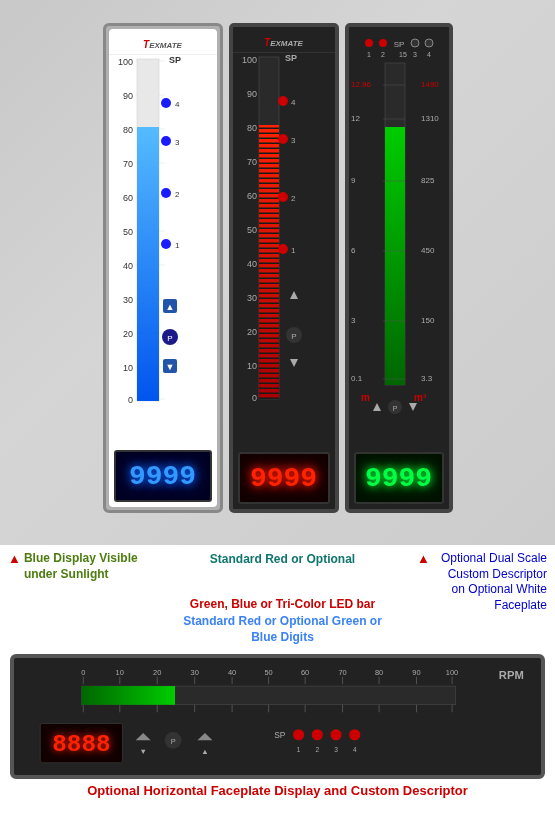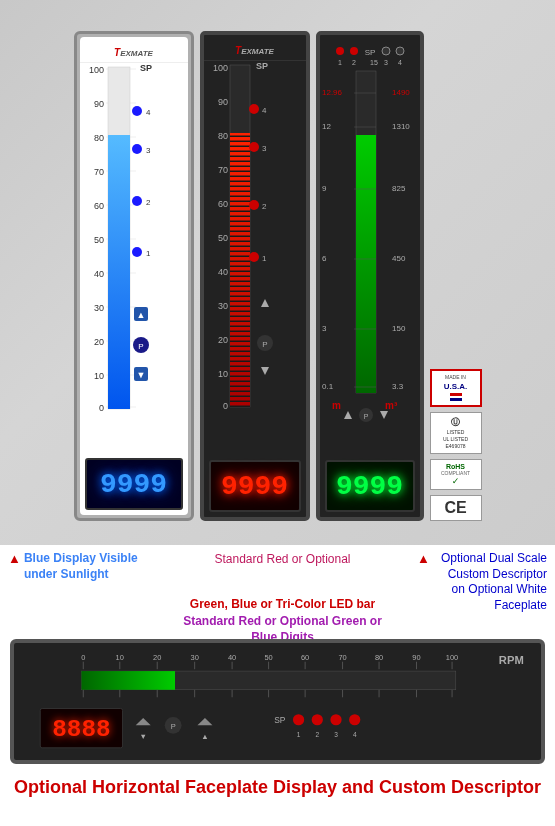--- a/index.html
+++ b/index.html
@@ -33,21 +33,21 @@
       justify-content: center;
       overflow: hidden;
     }
 
     
     .meters-container {
       display: flex;
       align-items: flex-end;
       justify-content: center;
       gap: 6px;
-      padding: 24px 10px;
+      padding: 32px 10px;
       height: 100%;
       position: relative;
     }
 
     
     .annotations {
       position: absolute;
       top: 545px;
       left: 0;
       width: 555px;
@@ -287,63 +287,37 @@
           <circle cx="46" cy="376" r="7" fill="#333"></circle>
           <text x="46" y="380" font-size="7" fill="#aaa" text-anchor="middle">P</text>
           <polygon points="60,372 68,372 64,380" fill="#aaa"></polygon>
         </svg>
 
         <div style="position:absolute;bottom:5px;left:5px;right:5px;height:52px;background:#001100;border:2px solid #333;border-radius:3px;display:flex;align-items:center;justify-content:center;">
           <span style="font-size:28px;font-family:'Courier New',monospace;font-weight:900;color:#00ff44;text-shadow:0 0 8px #00ff44,0 0 16px #00aa00;">9999</span>
         </div>
       </div>
 
-      <div class="cert-section">
-
-        <div style="border:2px solid #cc0000;background:white;padding:3px 4px;text-align:center;font-size:6px;line-height:1.4;width:52px;">
-          <div style="font-size:5px;color:#444;">MADE IN</div>
-          <div style="font-size:8px;font-weight:bold;color:#000080;">U.S.A.</div>
-          <div style="display:flex;gap:1px;justify-content:center;margin:1px 0;">
-            <div style="width:12px;height:8px;background:linear-gradient(to bottom, #cc0000 33%,white 33%,white 66%,#000080 66%);"></div>
-          </div>
-        </div>
-
-        <div style="border:1px solid #999;background:white;padding:3px 4px;text-align:center;font-size:6px;line-height:1.4;width:52px;">
-          <div style="font-size:9px;font-weight:bold;color:#333;">Ⓤ</div>
-          <div style="font-size:5px;color:#333;">LISTED</div>
-          <div style="font-size:5px;color:#333;">UL LISTED E469078</div>
-        </div>
-
-        <div style="border:1px solid #999;background:white;padding:3px 4px;text-align:center;font-size:6px;width:52px;">
-          <div style="font-size:7px;font-weight:bold;color:#006600;">RoHS</div>
-          <div style="font-size:5px;color:#666;">COMPLIANT</div>
-          <div style="color:#006600;font-size:9px;">✓</div>
-        </div>
-
-        <div style="border:1px solid #999;background:white;padding:3px 4px;text-align:center;width:52px;">
-          <div style="font-size:16px;font-weight:bold;color:#333;">CE</div>
-        </div>
-      </div>
 
     </div>
   </div>
 
   <div class="annotations">
 
     <div style="display:flex;flex-direction:column;align-items:flex-start;max-width:140px;">
       <div style="display:flex;align-items:flex-start;gap:3px;">
         <span style="color:#cc0000;font-size:13px;">▲</span>
-        <span style="font-size:12px;color:#3b82f6;font-weight:bold;line-height:1.3;">Blue Display Visible under Sunlight</span>
+        <span style="font-size:12px;color:#4d7c0f;font-weight:bold;line-height:1.3;">Blue Display Visible under Sunlight</span>
       </div>
     </div>
 
     <div style="text-align:center;max-width:200px;">
-      <div style="font-size:12px;color:#be185d;font-weight:normal;line-height:1.4;">Standard Red or Optional</div>
+      <div style="font-size:12px;color:#0f766e;font-weight:bold;line-height:1.4;">Standard Red or Optional</div>
       <div style="font-size:12px;color:#cc0000;font-weight:bold;line-height:1.4;margin-top:28px;">Green, Blue or Tri-Color LED bar</div>
-      <div style="font-size:12px;color:#a21caf;font-weight:bold;line-height:1.4;">Standard Red or Optional Green or Blue Digits</div>
+      <div style="font-size:12px;color:#3b82f6;font-weight:bold;line-height:1.4;">Standard Red or Optional Green or Blue Digits</div>
     </div>
 
     <div style="display:flex;flex-direction:column;align-items:flex-end;max-width:130px;">
       <div style="display:flex;align-items:flex-start;gap:3px;justify-content:flex-end;">
         <span style="color:#cc0000;font-size:13px;">▲</span>
         <span style="font-size:12px;color:#0000cc;font-weight:normal;line-height:1.3;text-align:right;">Optional Dual Scale Custom Descriptor on Optional White Faceplate</span>
       </div>
     </div>
   </div>
 
@@ -422,16 +396,16 @@
 
         <circle cx="326" cy="82" r="6" fill="#cc0000"></circle>
         <text x="326" y="100" font-size="7" fill="#aaa" text-anchor="middle">3</text>
 
         <circle cx="346" cy="82" r="6" fill="#cc0000"></circle>
         <text x="346" y="100" font-size="7" fill="#aaa" text-anchor="middle">4</text>
 
       </svg>
     </div>
 
-    <div style="text-align:center;margin-top:13px;font-size:18px;font-weight:bold;color:#cc0000;">Optional Horizontal Faceplate Display and Custom Descriptor</div>
+    <div style="text-align:center;margin-top:4px;font-size:13px;font-weight:bold;color:#cc0000;">Optional Horizontal Faceplate Display and Custom Descriptor</div>
   </div>
 
 </div>
 
 </body></html>

